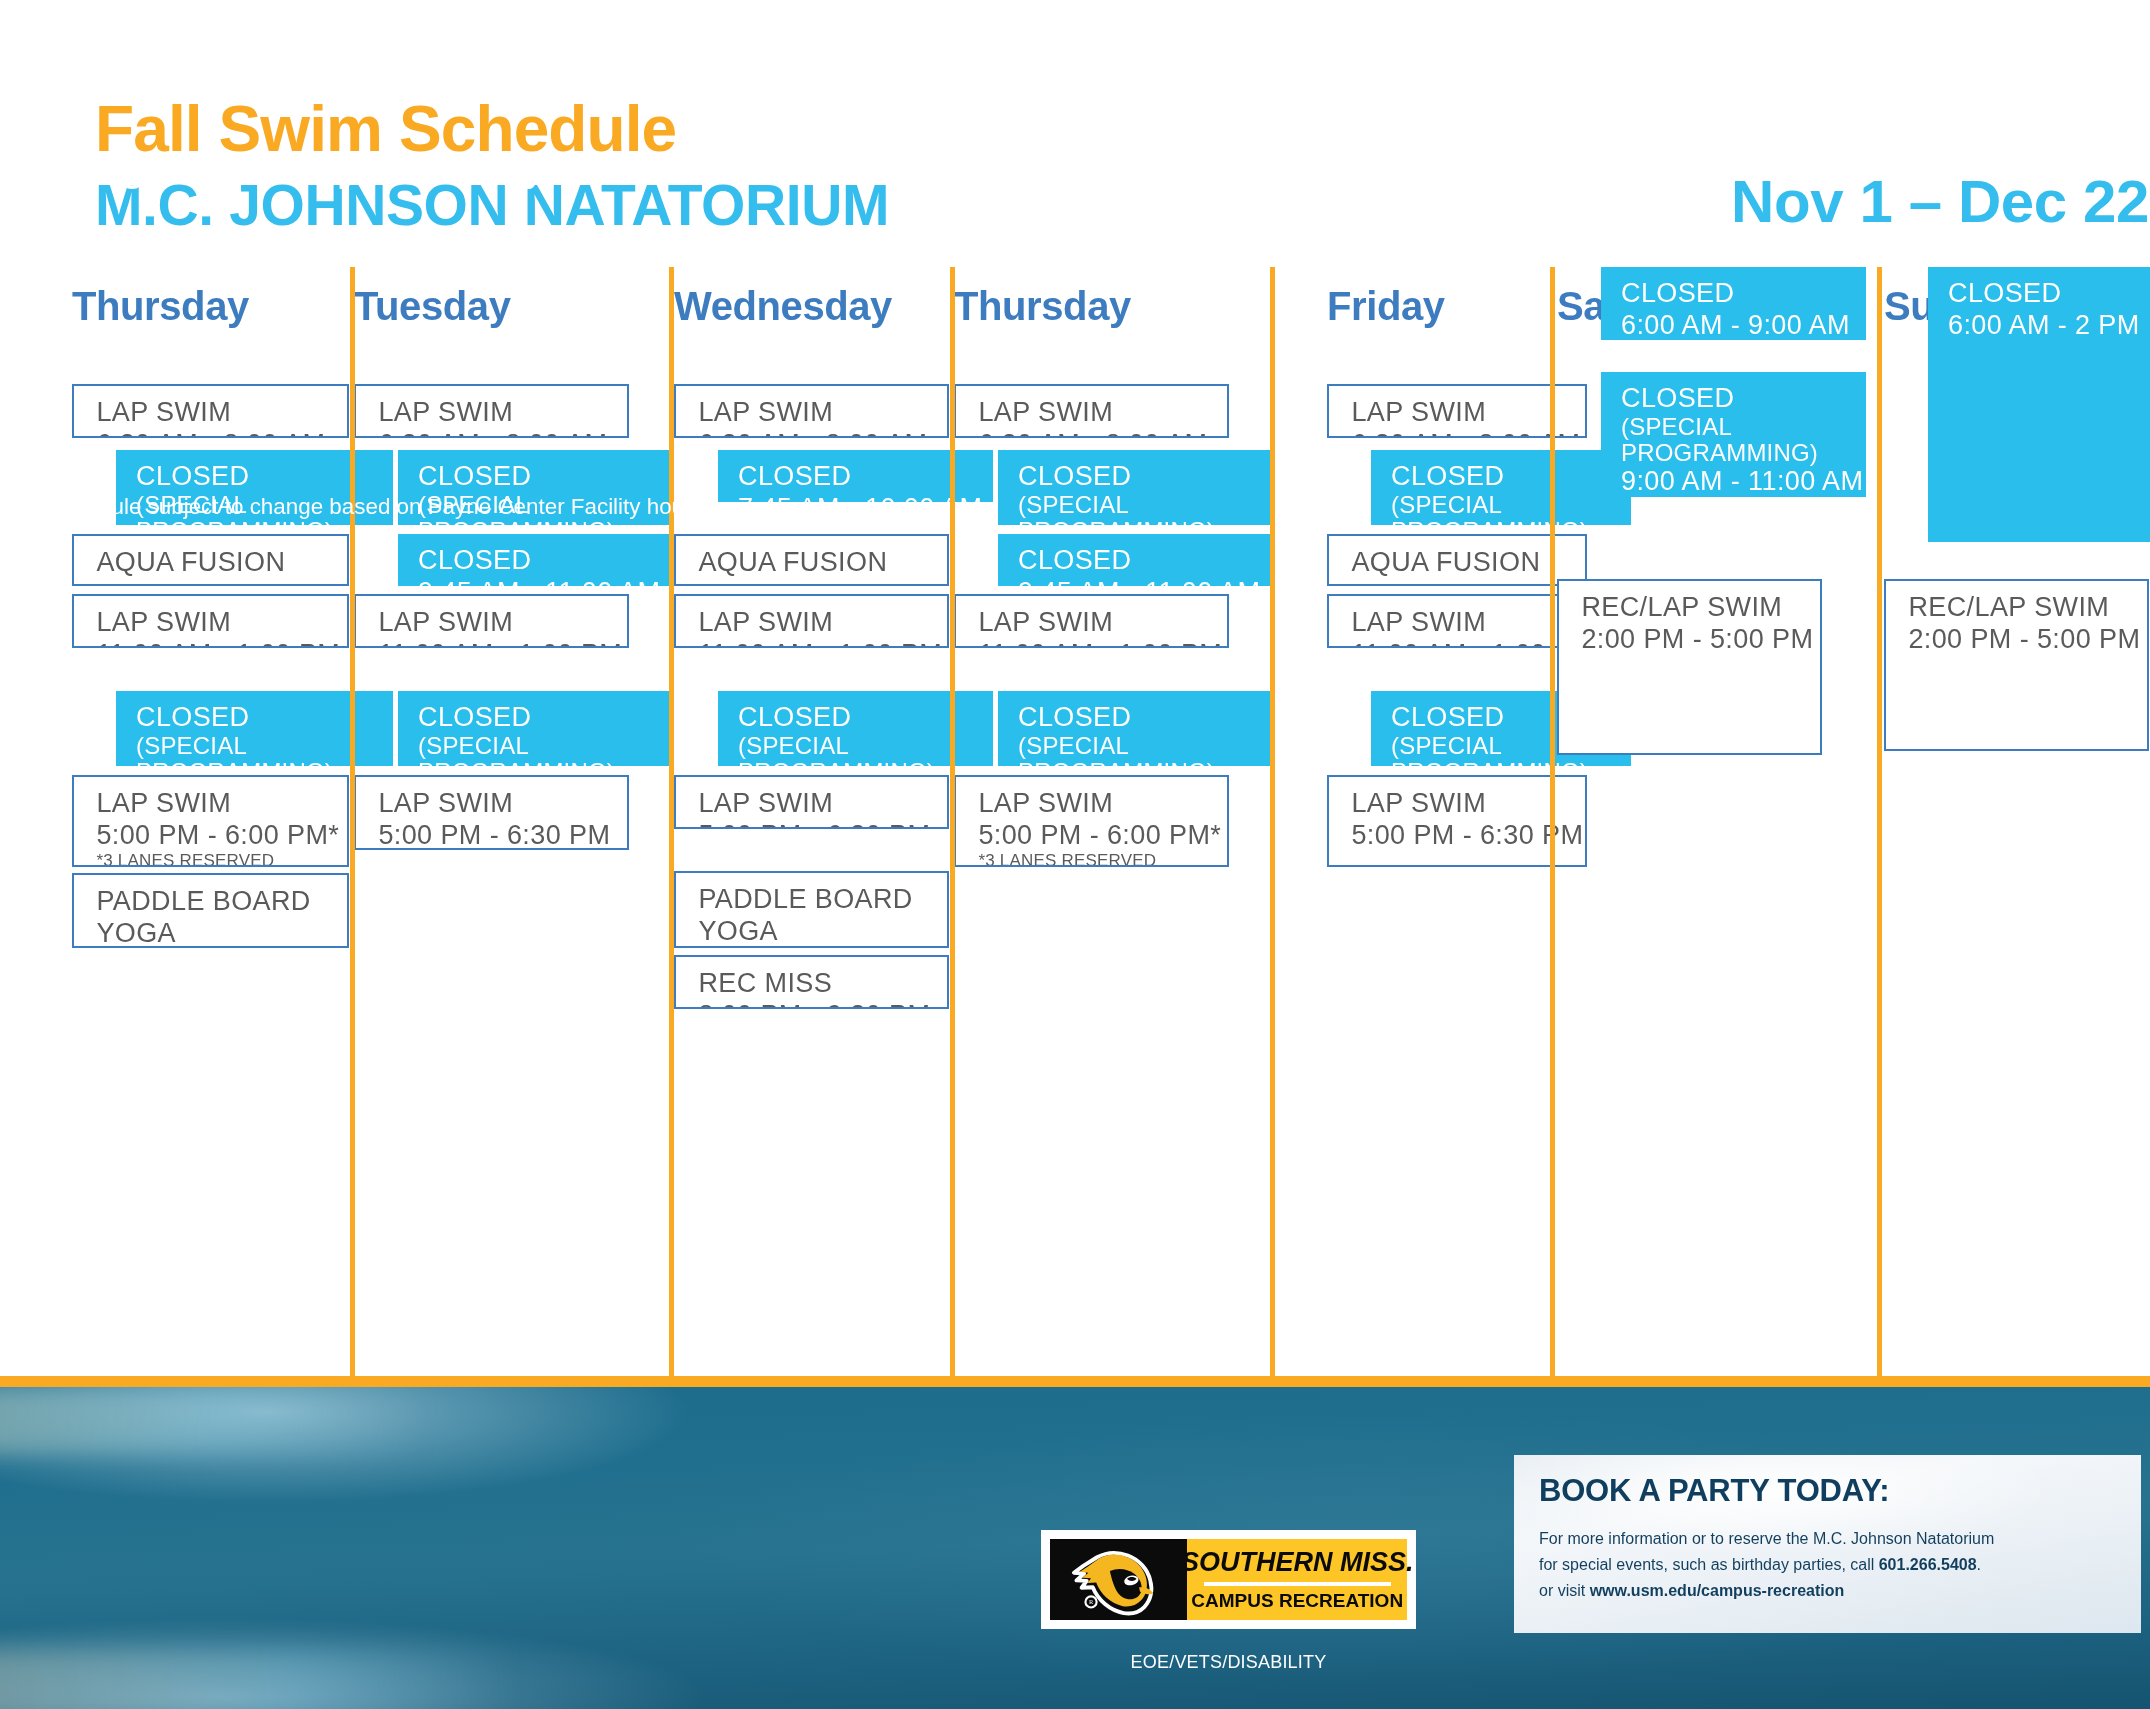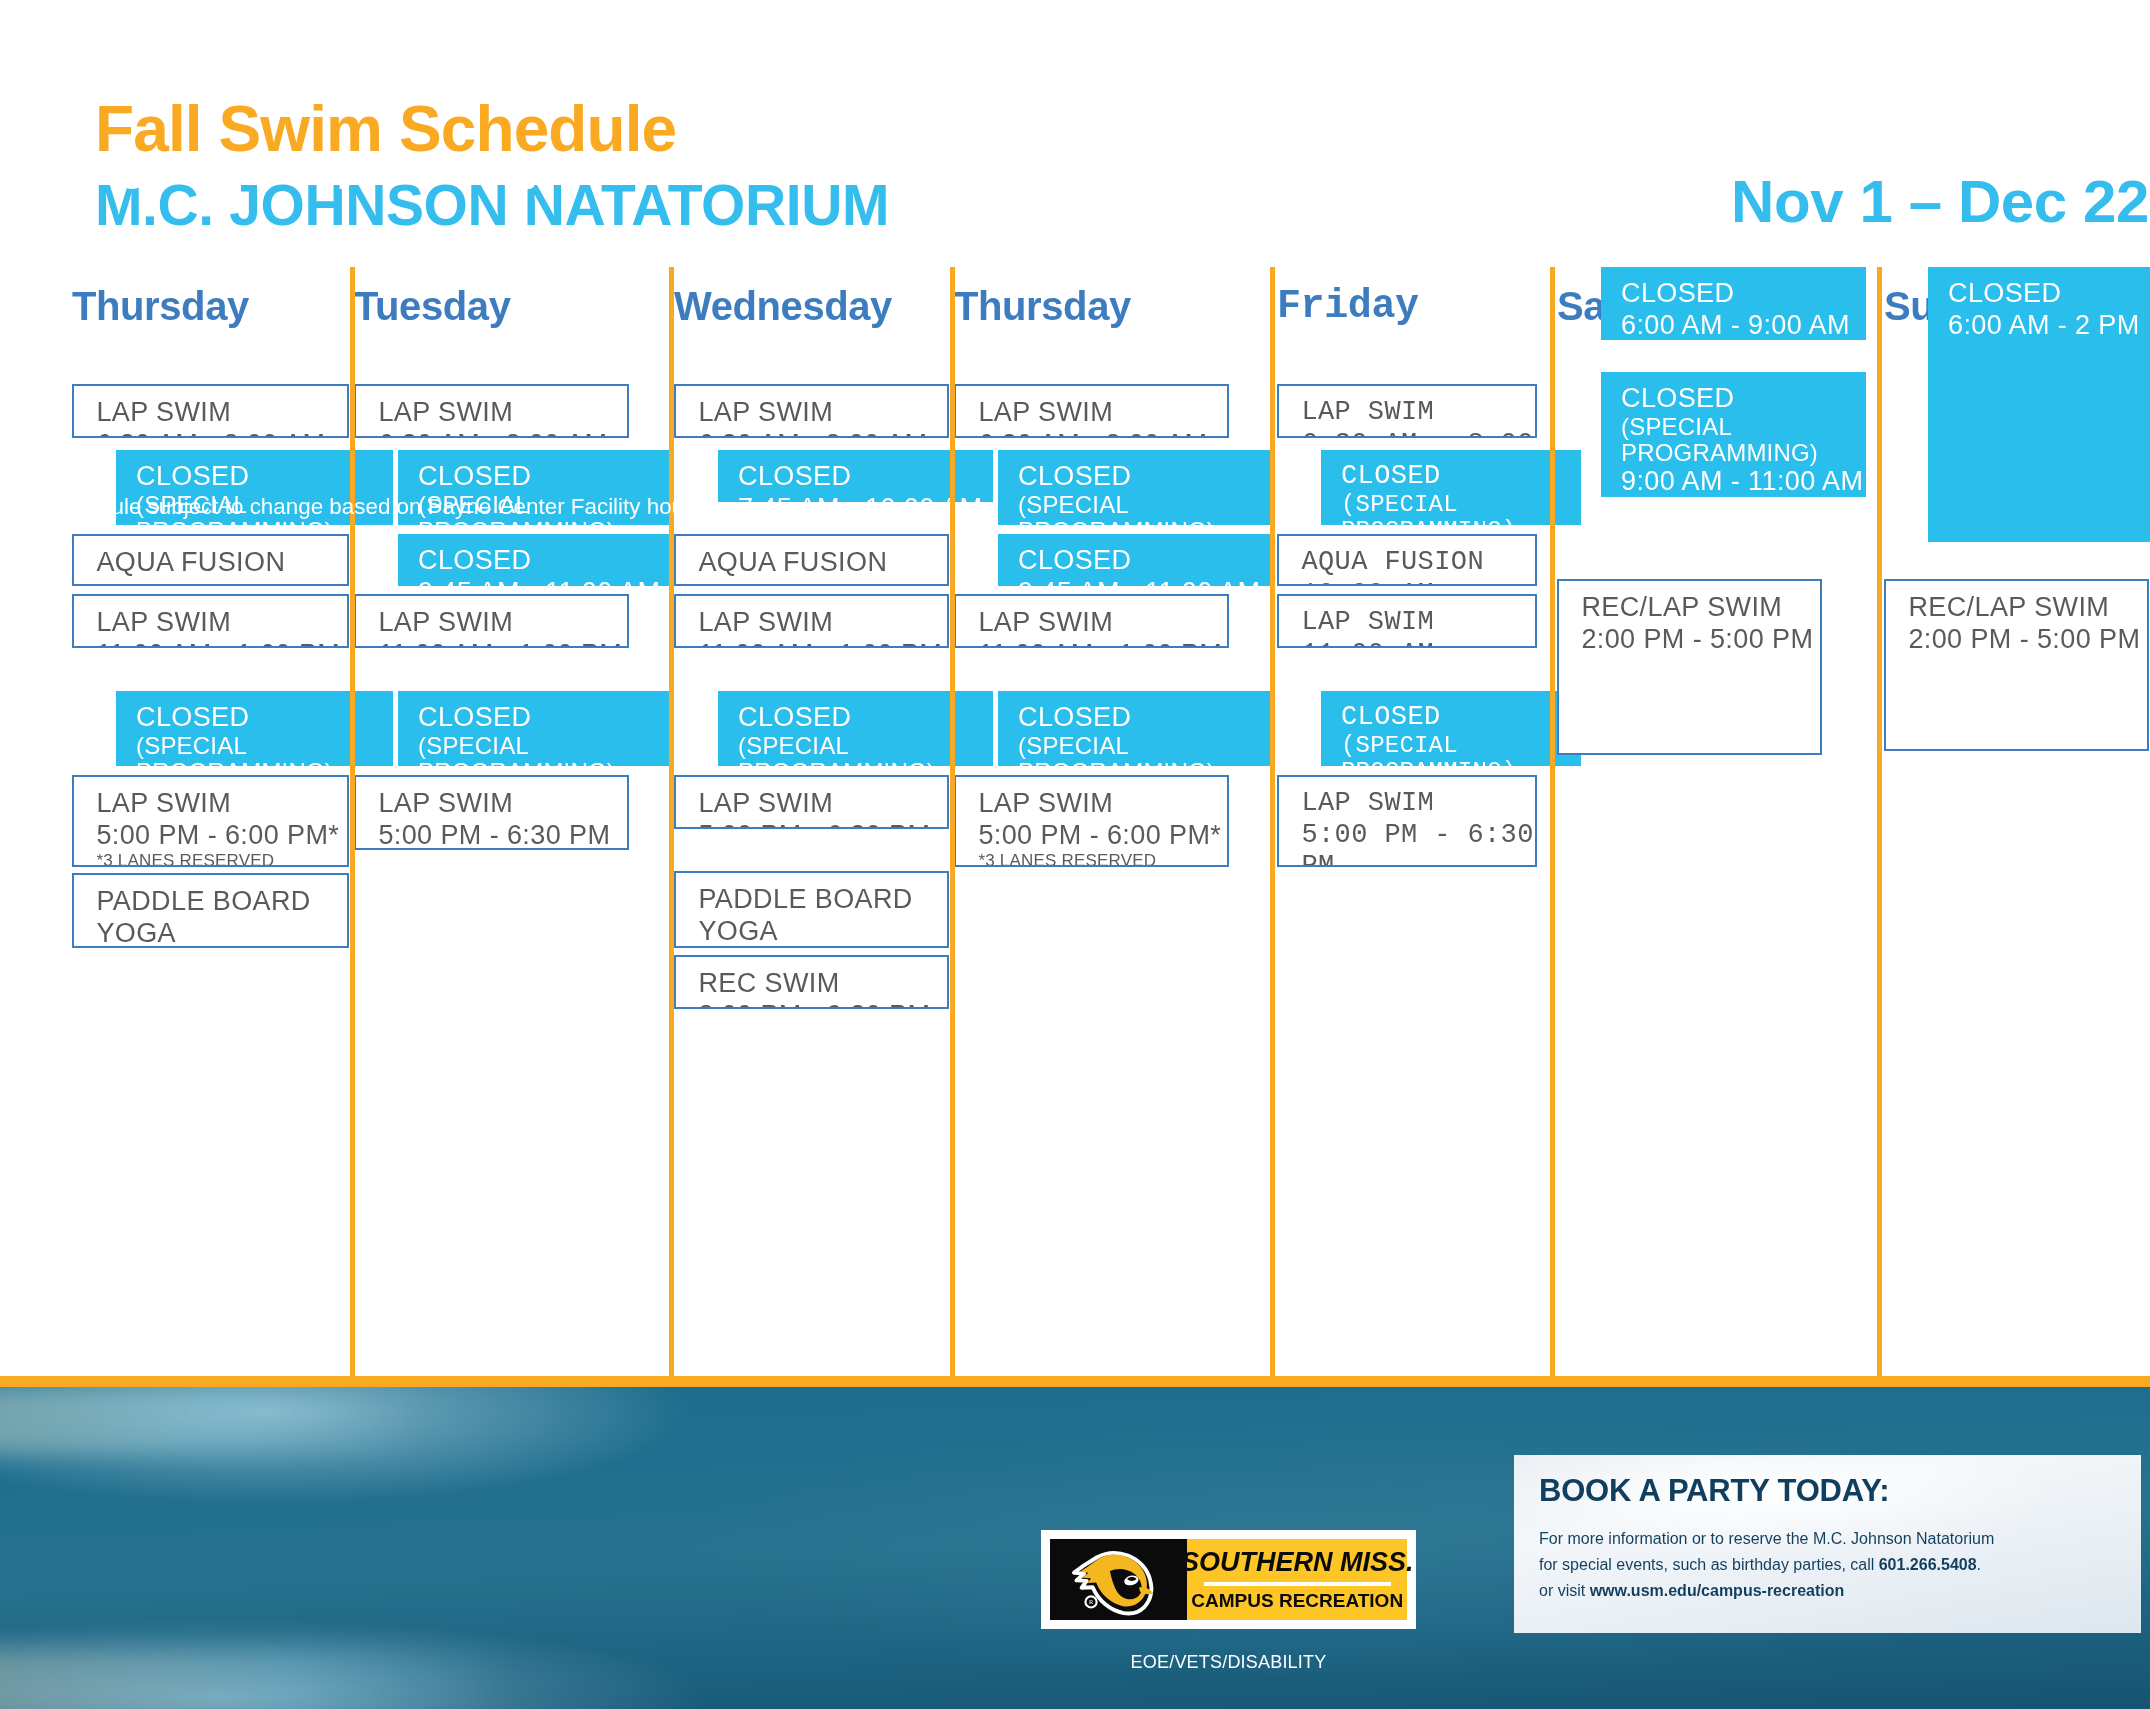--- a/index.html
+++ b/index.html
@@ -262,21 +262,21 @@
       <div class="ev open" style="top: 508px; height: 54px; width: 275px;">
         <div class="ttl">LAP SWIM</div>
         <div class="tm">5:00 PM - 6:30 PM</div>
       </div>
       <div class="ev open" style="top: 604px; height: 77px; width: 275px;">
         <div class="ttl">PADDLE BOARD
 YOGA</div>
         <div class="tm">6:45 PM - 7:45 PM</div>
       </div>
       <div class="ev open" style="top: 688px; height: 54px; width: 275px;">
-        <div class="ttl">REC SWIM</div>
+        <div class="ttl">REC MISS</div>
         <div class="tm">8:00 PM - 9:30 PM</div>
       </div>
     </div>
     <div class="day-col" style="left: 954px; width: 275px;">
       <div class="day-head">Thursday</div>
       <div class="ev open" style="top: 117px; height: 54px; width: 275px;">
         <div class="ttl">LAP SWIM</div>
         <div class="tm">6:30 AM - 8:00 AM</div>
       </div>
       <div class="ev closed" style="top: 183px; height: 75px; width: 275px;">
@@ -296,21 +296,21 @@
         <div class="ttl">CLOSED</div>
         <div class="sub">(SPECIAL PROGRAMMING)</div>
         <div class="tm">4:00 PM - 5:00 PM</div>
       </div>
       <div class="ev open" style="top: 508px; height: 92px; width: 275px;">
         <div class="ttl">LAP SWIM</div>
         <div class="tm">5:00 PM - 6:00 PM*</div>
         <div class="note">*3 LANES RESERVED</div>
       </div>
     </div>
-    <div class="day-col" style="left: 1277px; width: 260px; font-family: Liberation Mono, monospace;">
+    <div class="day-col" style="left: 1327px; width: 260px;">
       <div class="day-head">Friday</div>
       <div class="ev open" style="top: 117px; height: 54px; width: 260px;">
         <div class="ttl">LAP SWIM</div>
         <div class="tm">6:30 AM - 8:00 AM</div>
       </div>
       <div class="ev closed" style="top: 183px; height: 75px; width: 260px;">
         <div class="ttl">CLOSED</div>
         <div class="sub">(SPECIAL PROGRAMMING)</div>
       </div>
       <div class="ev open" style="top: 267px; height: 52px; width: 260px;">

